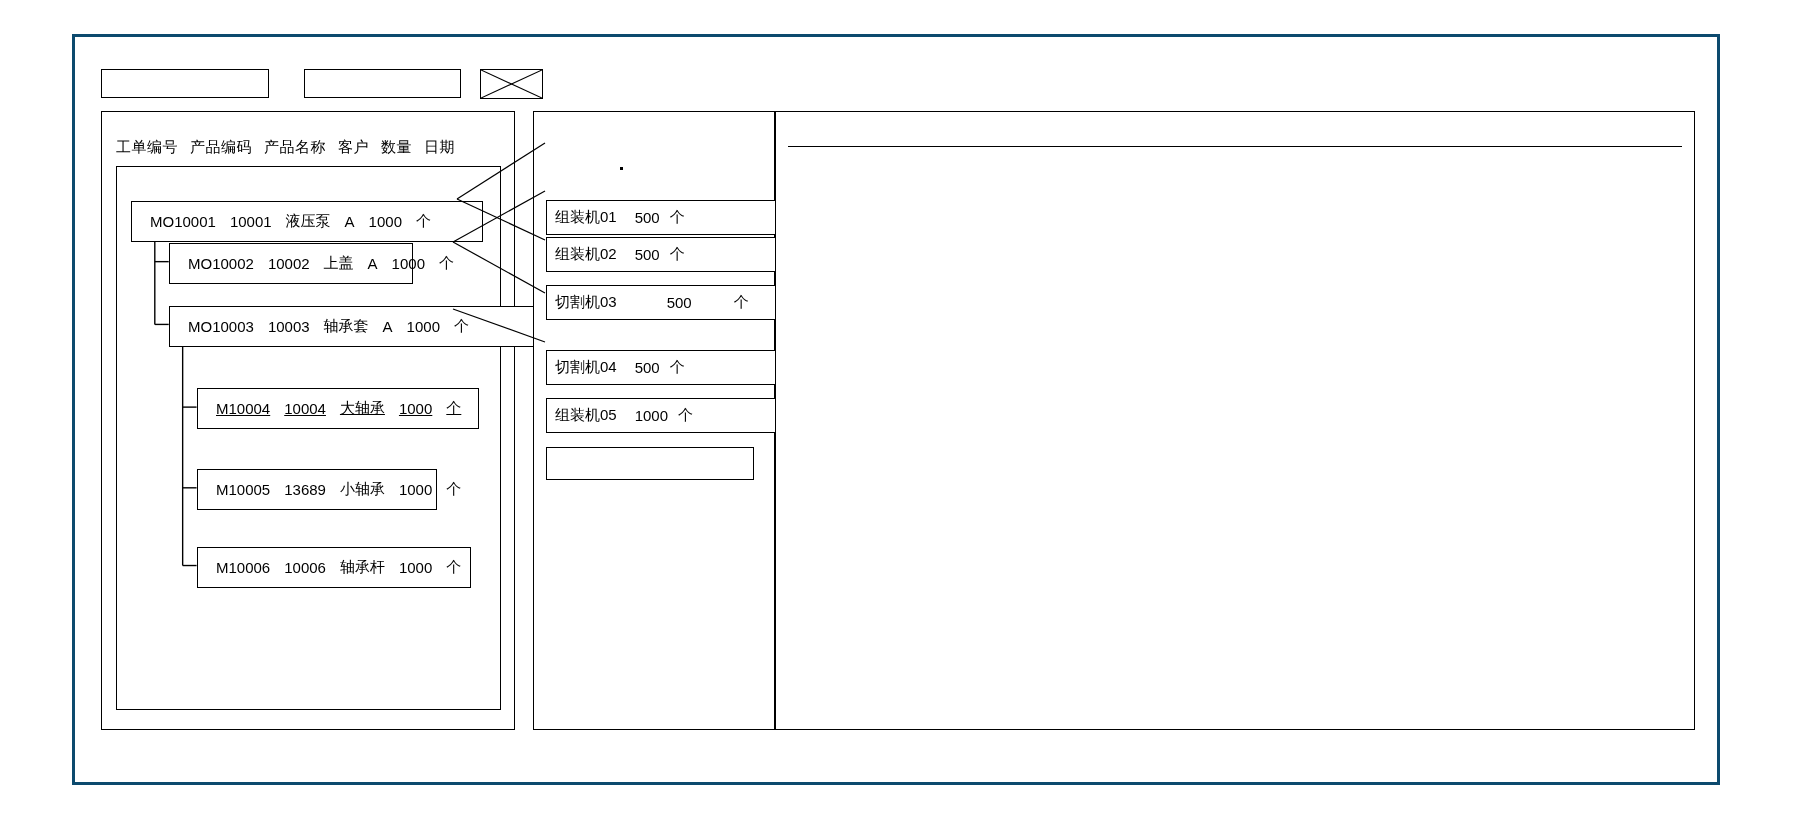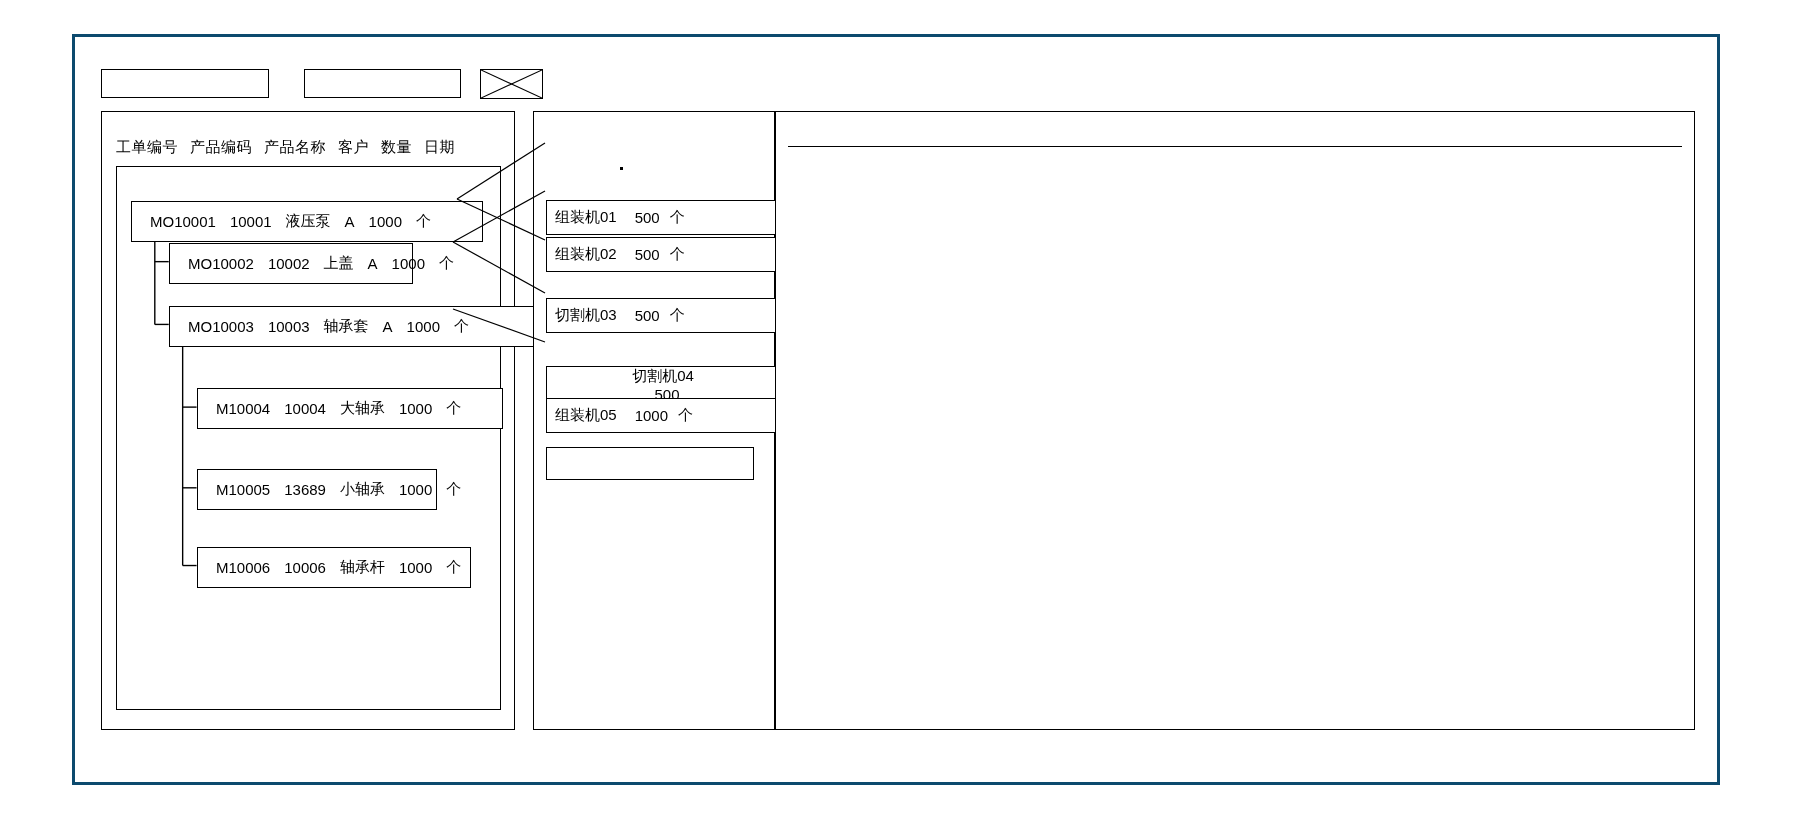--- a/index.html
+++ b/index.html
@@ -224,21 +224,21 @@
 
       <div class="tree-row" style="left:52px; top:139px; width:373px;">
         <span class="cell">MO10003</span>
         <span class="cell">10003</span>
         <span class="cell">轴承套</span>
         <span class="cell">A</span>
         <span class="cell">1000</span>
         <span class="cell">个</span>
       </div>
 
-      <div class="tree-row" style="left:80px; top:221px; width:306px;">
+      <div class="tree-row" style="left:80px; top:221px; width:282px;text-decoration:underline;">
         <span class="cell">M10004</span>
         <span class="cell">10004</span>
         <span class="cell">大轴承</span>
         <span class="cell">1000</span>
         <span class="cell">个</span>
       </div>
 
       <div class="tree-row" style="left:80px; top:302px; width:240px;">
         <span class="cell">M10005</span>
         <span class="cell">13689</span>
@@ -266,27 +266,27 @@
       <span class="m-qty">500</span>
       <span class="m-unit">个</span>
     </div>
 
     <div class="machine-item" style="top:125px;">
       <span class="m-name">组装机02</span>
       <span class="m-qty">500</span>
       <span class="m-unit">个</span>
     </div>
 
-    <div class="machine-item" style="top:186px;">
+    <div class="machine-item" style="top:173px;gap:32px;">
       <span class="m-name">切割机03</span>
       <span class="m-qty">500</span>
       <span class="m-unit">个</span>
     </div>
 
-    <div class="machine-item" style="top:254px;flex-direction:column;">
+    <div class="machine-item" style="top:238px;">
       <span class="m-name">切割机04</span>
       <span class="m-qty">500</span>
       <span class="m-unit">个</span>
     </div>
 
     <div class="machine-item" style="top:286px;">
       <span class="m-name">组装机05</span>
       <span class="m-qty">1000</span>
       <span class="m-unit">个</span>
     </div>

